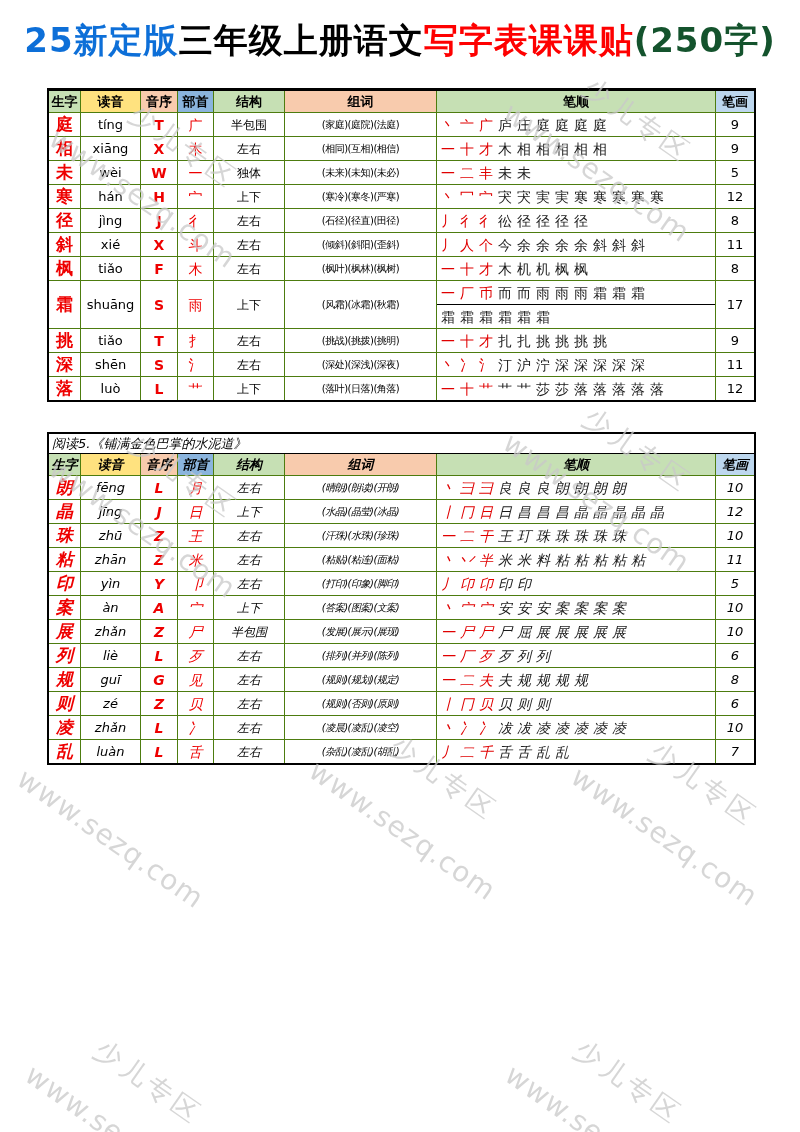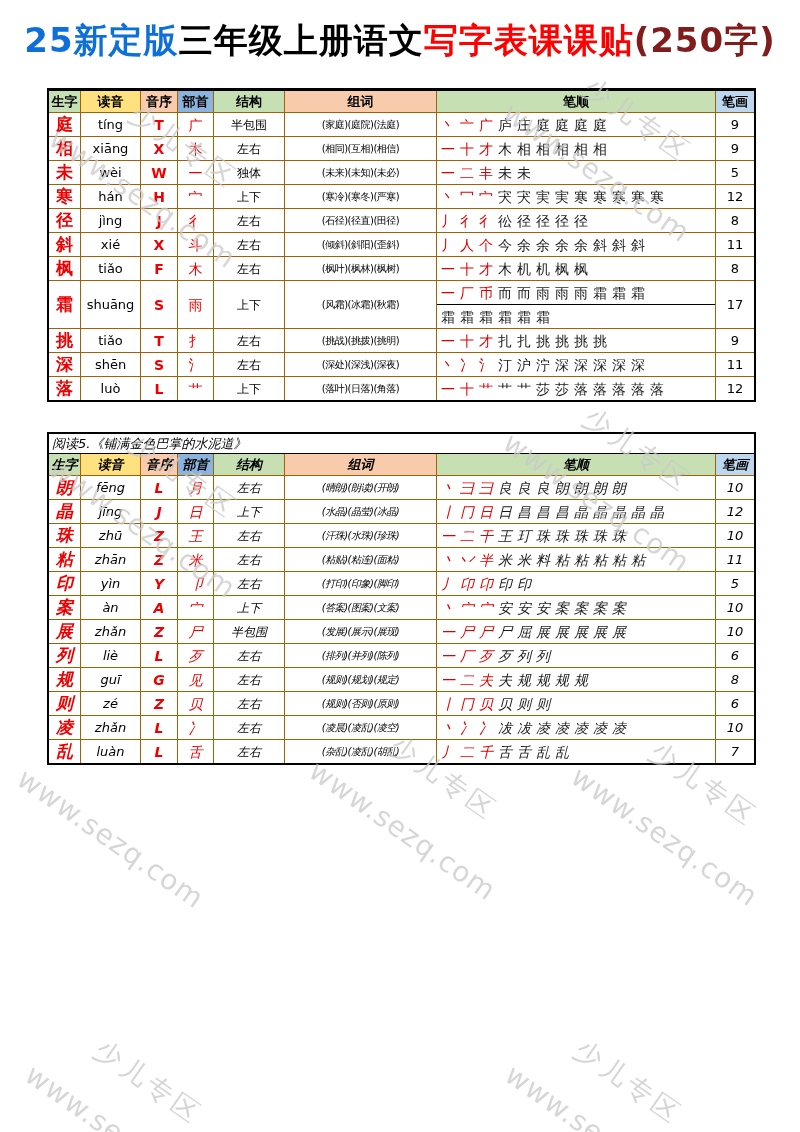--- a/index.html
+++ b/index.html
@@ -18,21 +18,21 @@
   .wm.url{font-size:28px;letter-spacing:1px;}
 
   
   .wz-table{position:absolute;left:47px;width:709px;border:2px solid #000;
             box-sizing:border-box;background:transparent;z-index:1;}
   .wz-table.t0{top:88px;}
   .wz-table.t1{top:432px;font-style:italic;}
   .caption{height:17px;display:flex;align-items:center;padding:1px 3px;
            font-size:13px;font-weight:500;background:#fff;}
   .grid{display:grid;grid-template-columns:31px 59px 36px 35px 70px 151px 278px 38px;
-        gap:1px;background:#a16207;border-top:1px solid #000;}
+        gap:1px;background:#4d7c0f;border-top:1px solid #000;}
   .cell{background:#fff;display:flex;align-items:center;justify-content:center;
         min-height:23px;line-height:1;}
   .cell.head{min-height:21px;font-size:13px;font-weight:700;}
   .cell.char{color:#ee0000;font-size:17px;font-weight:700;}
   .cell.pinyin{font-size:13px;}
   .cell.initial{color:#ee0000;font-size:14px;font-weight:600;}
   .cell.radical{color:#ee0000;font-size:14px;}
   .cell.structure{font-size:12px;}
   .cell.words{font-size:10px;letter-spacing:-0.5px;white-space:nowrap;}
   .cell.count{font-size:13px;}
@@ -64,21 +64,21 @@
       <div class="wm url" style="left: 30px; top: 762px;">www.sezq.com</div>
       <div class="wm cn" style="left: 663px; top: 734px;">少儿专区</div>
       <div class="wm url" style="left: 584px; top: 760px;">www.sezq.com</div>
       <div class="wm cn" style="left: 108px; top: 1032px;">少儿专区</div>
       <div class="wm url" style="left: 38px; top: 1058px;">www.sezq.com</div>
       <div class="wm cn" style="left: 588px; top: 1032px;">少儿专区</div>
       <div class="wm url" style="left: 518px; top: 1058px;">www.sezq.com</div>
     </div>
 
   <div class="title">
-    <span style="color:#0d6fd8">25新定版</span><span style="color:#000000">三年级上册语文</span><span style="color:#fe0000">写字表课课贴</span><span style="color:#7f1d1d">(250字)</span>
+    <span style="color:#0d6fd8">25新定版</span><span style="color:#000000">三年级上册语文</span><span style="color:#fe0000">写字表课课贴</span><span style="color:#14532d">(250字)</span>
   </div>
 
   <section class="wz-table t0">
     <div class="grid">
         <div class="cell head" style="background: rgb(198, 224, 180);">生字</div>
         <div class="cell head" style="background: rgb(255, 226, 127);">读音</div>
         <div class="cell head" style="background: rgb(248, 203, 173);">音序</div>
         <div class="cell head" style="background: rgb(138, 180, 221);">部首</div>
         <div class="cell head" style="background: rgb(198, 224, 180);">结构</div>
         <div class="cell head" style="background: rgb(248, 203, 173);">组词</div>

